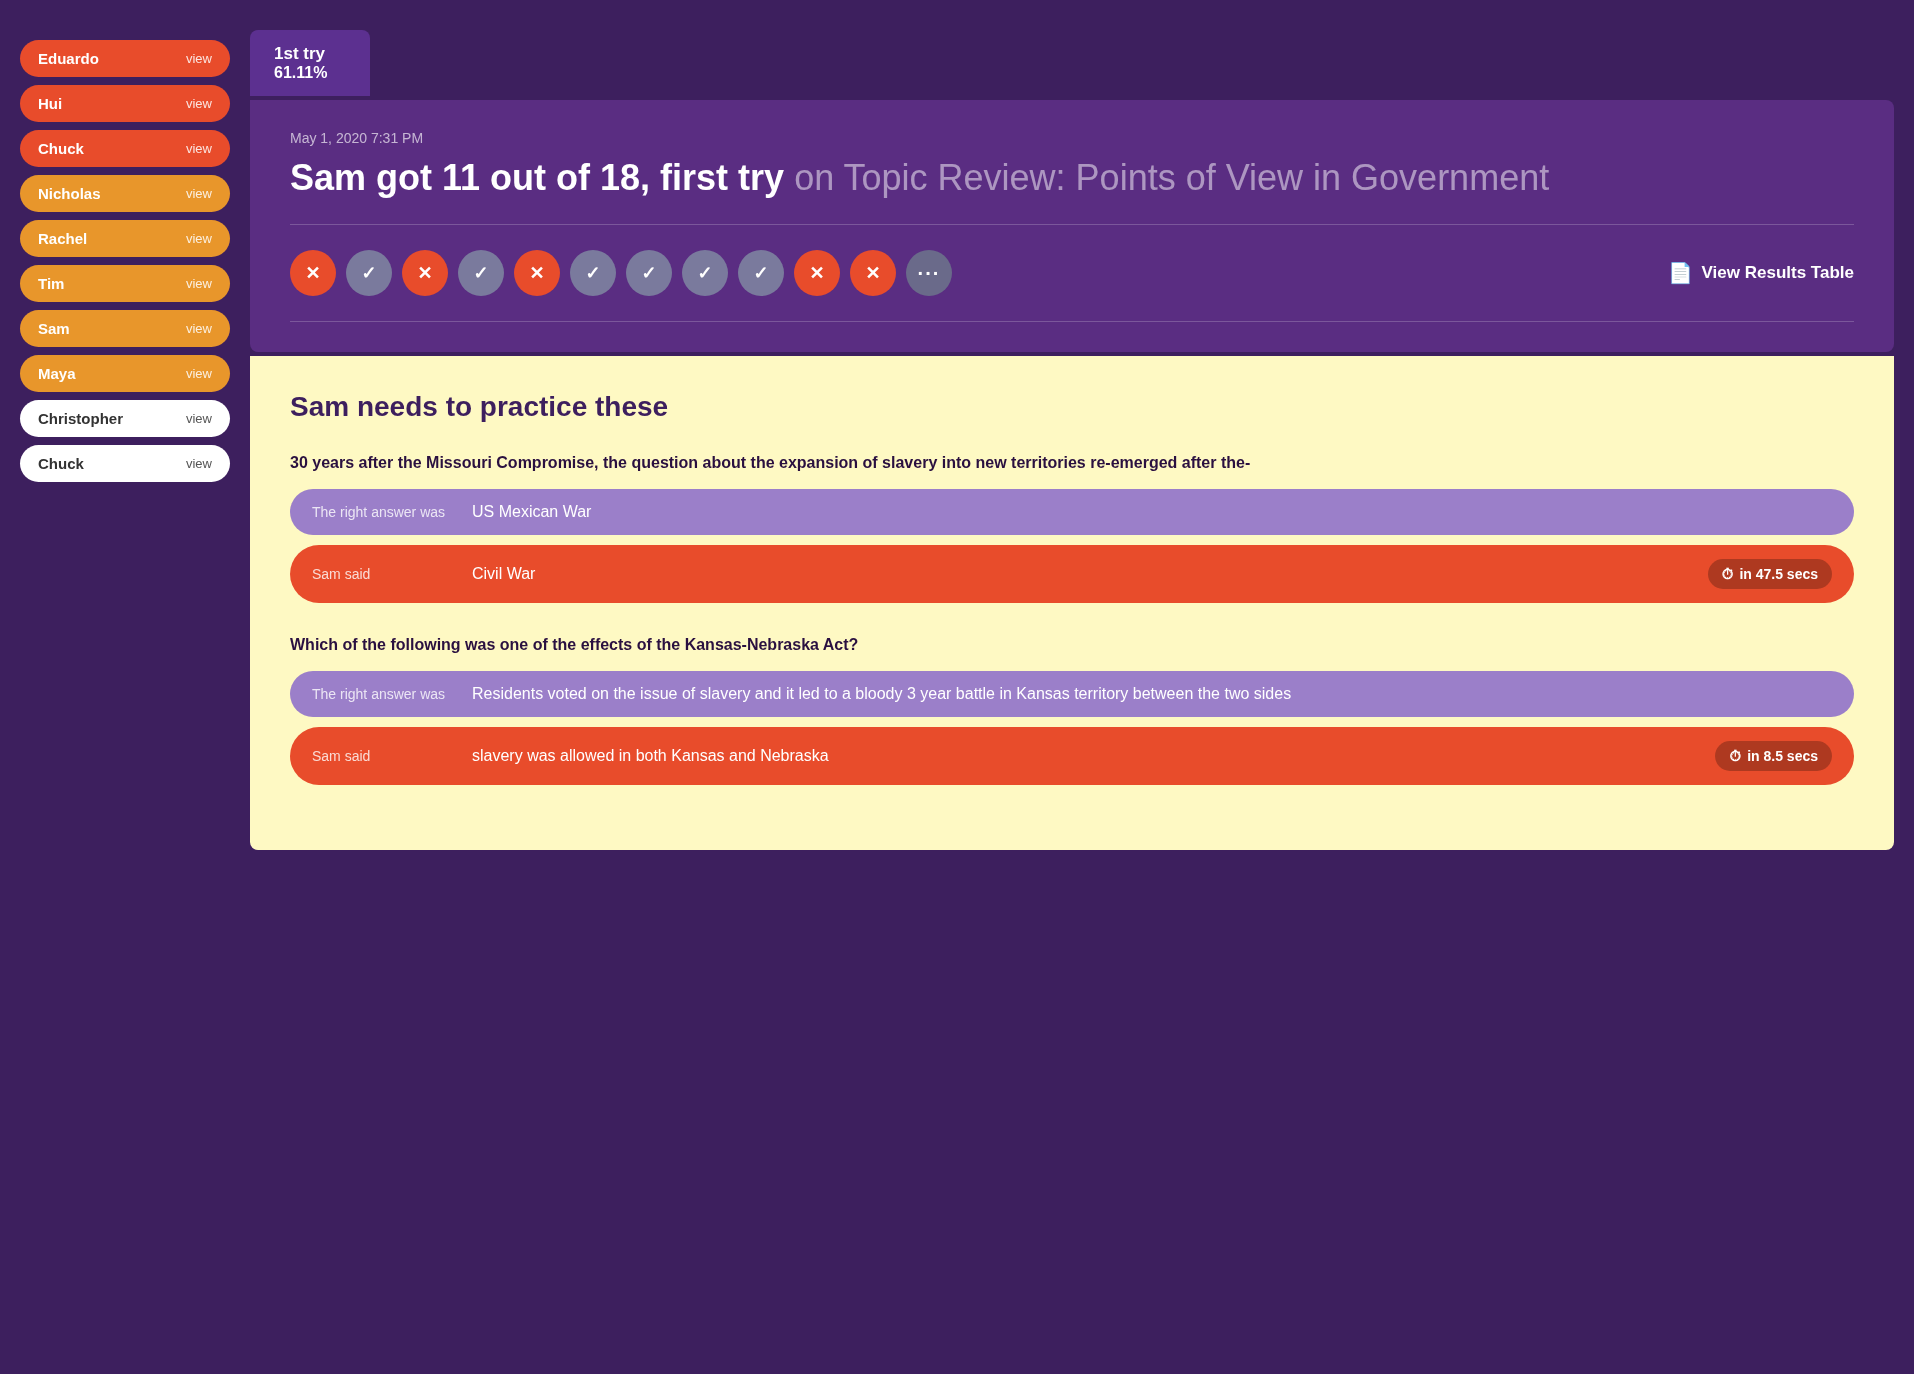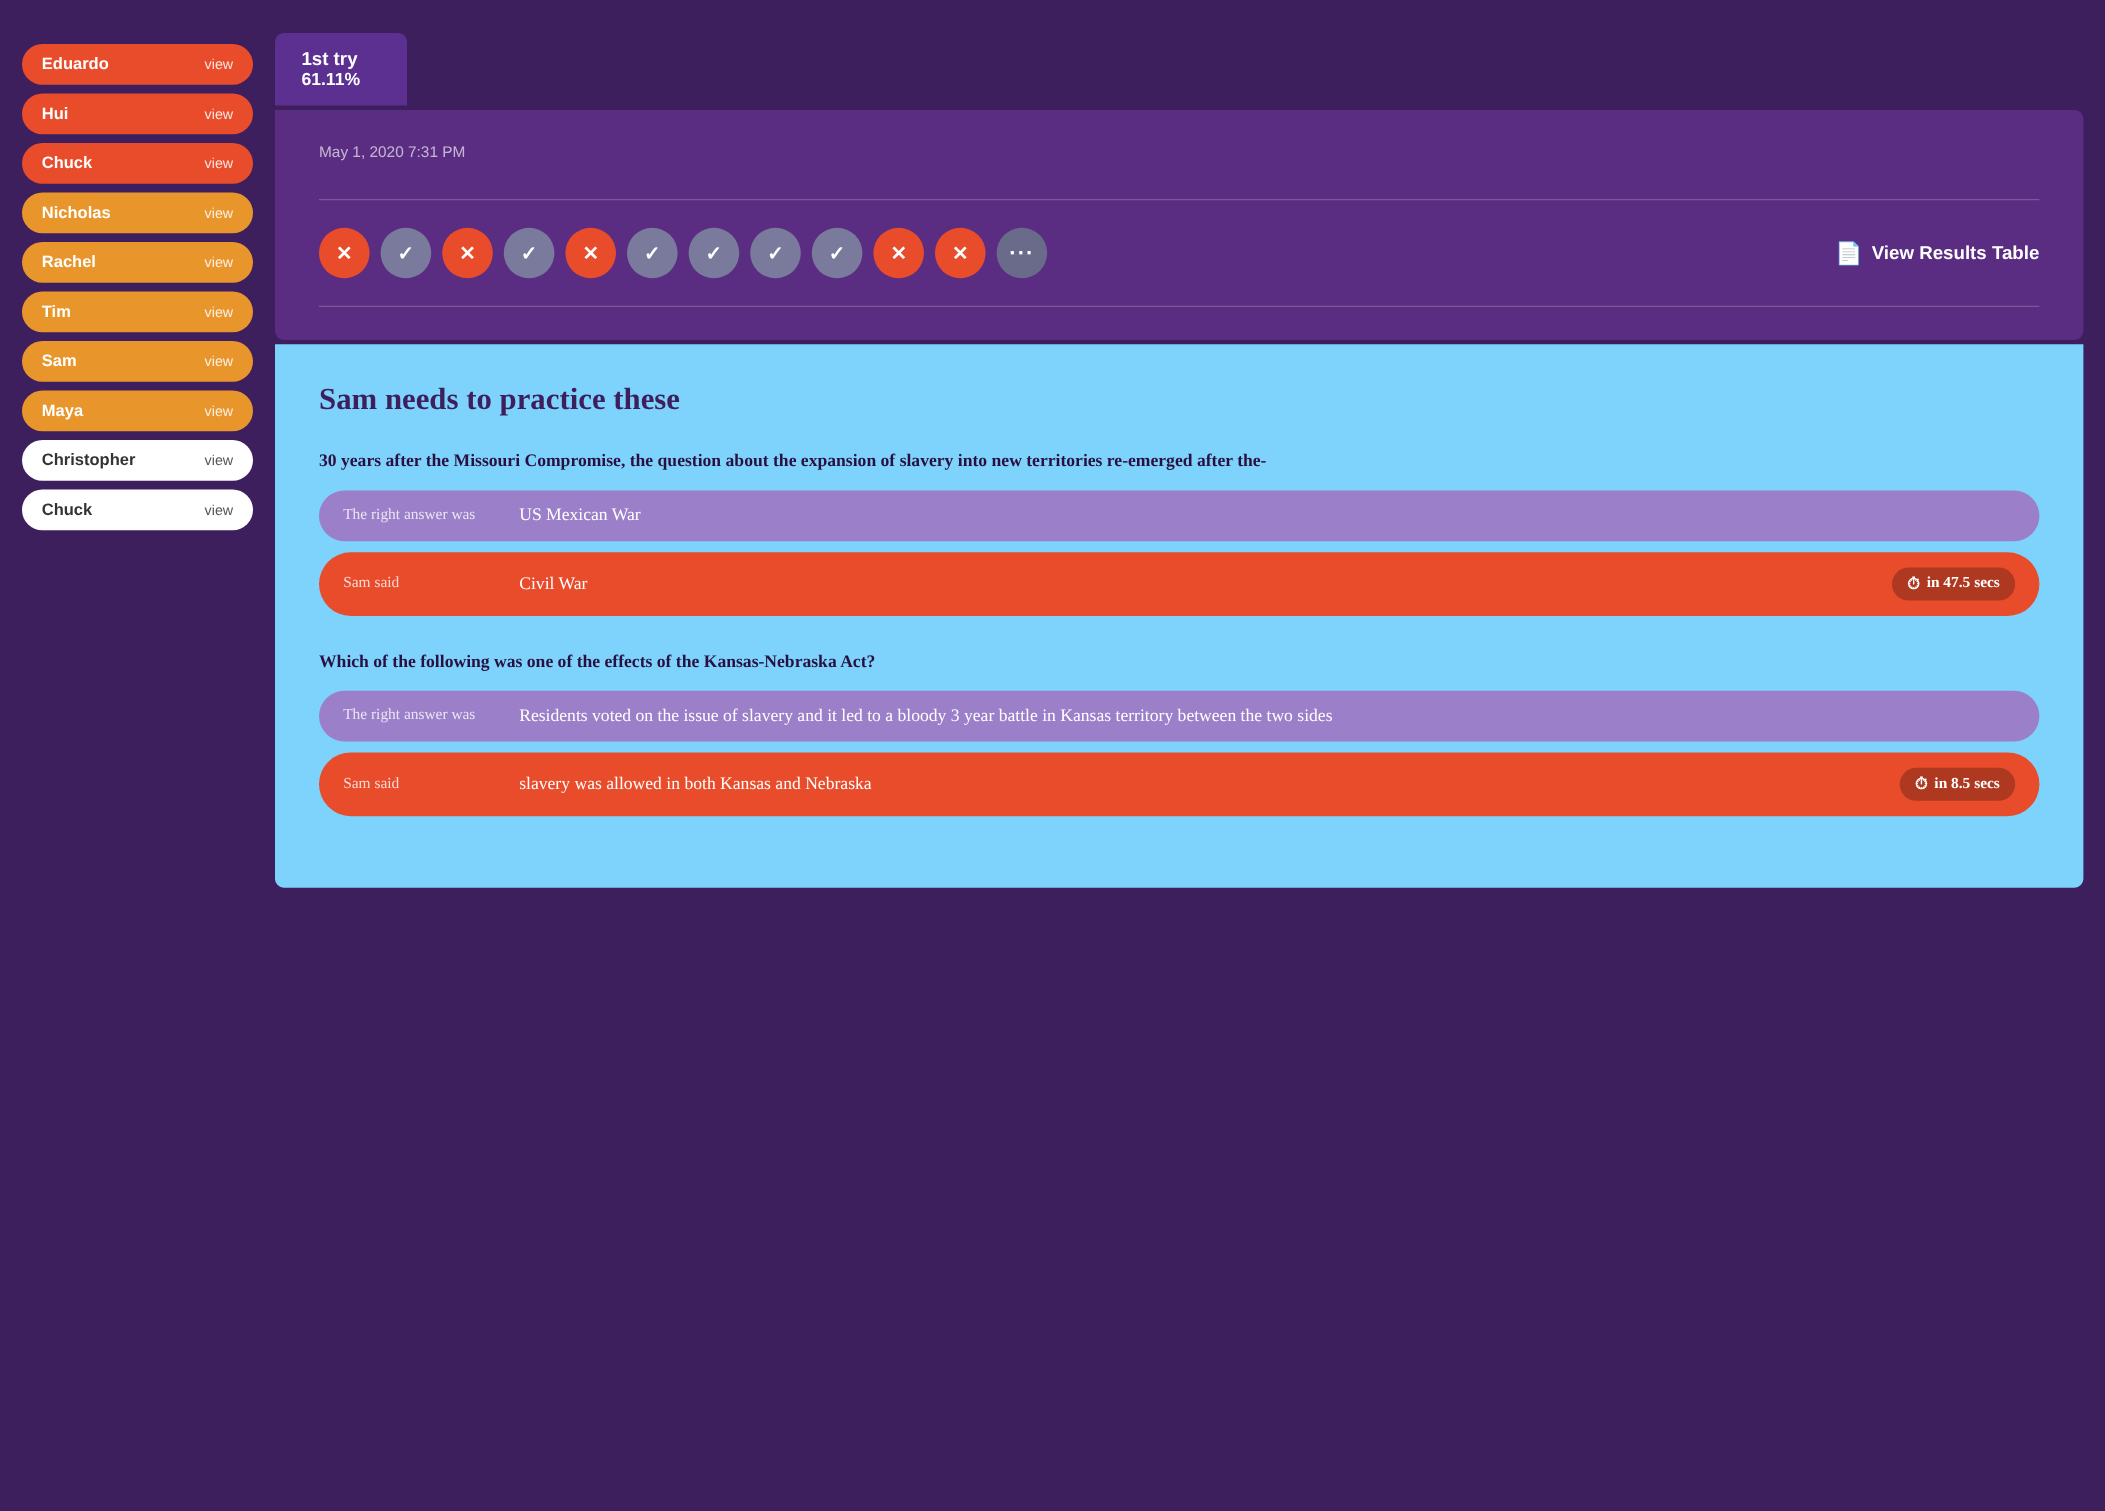--- a/index.html
+++ b/index.html
@@ -163,24 +163,23 @@
       cursor: pointer;
       margin-left: auto;
       white-space: nowrap;
     }
     .view-results-btn .doc-icon {
       font-size: 20px;
     }
 
     
     .practice-section {
-      background-color: #7dd3fc;
+      background-color: #fef9c3;
       border-radius: 0 0 8px 8px;
       padding: 35px 40px;
-      font-family: Liberation Serif, serif;
     }
     .practice-title {
       font-size: 28px;
       font-weight: 700;
       color: #3d1f5e;
       margin-bottom: 28px;
     }
 
     
     .question-block {
@@ -288,20 +287,24 @@
   <div class="tab-bar">
     <div class="tab active">
       <div class="try-label">1st try</div>
       <div class="percent-label">61.11%</div>
     </div>
   </div>
 
   <div class="content-card">
     <div class="result-header">
       <div class="result-date">May 1, 2020 7:31 PM</div>
+      <div class="result-title">
+        <span>Sam got 11 out of 18, first try</span>
+        <span class="dim">on Topic Review: Points of View in Government</span>
+      </div>
     </div>
 
     <div class="indicators-row">
     <div class="indicator-circle wrong">✕</div>
         <div class="indicator-circle correct">✓</div>
         <div class="indicator-circle wrong">✕</div>
         <div class="indicator-circle correct">✓</div>
         <div class="indicator-circle wrong">✕</div>
         <div class="indicator-circle correct">✓</div>
         <div class="indicator-circle correct">✓</div>

